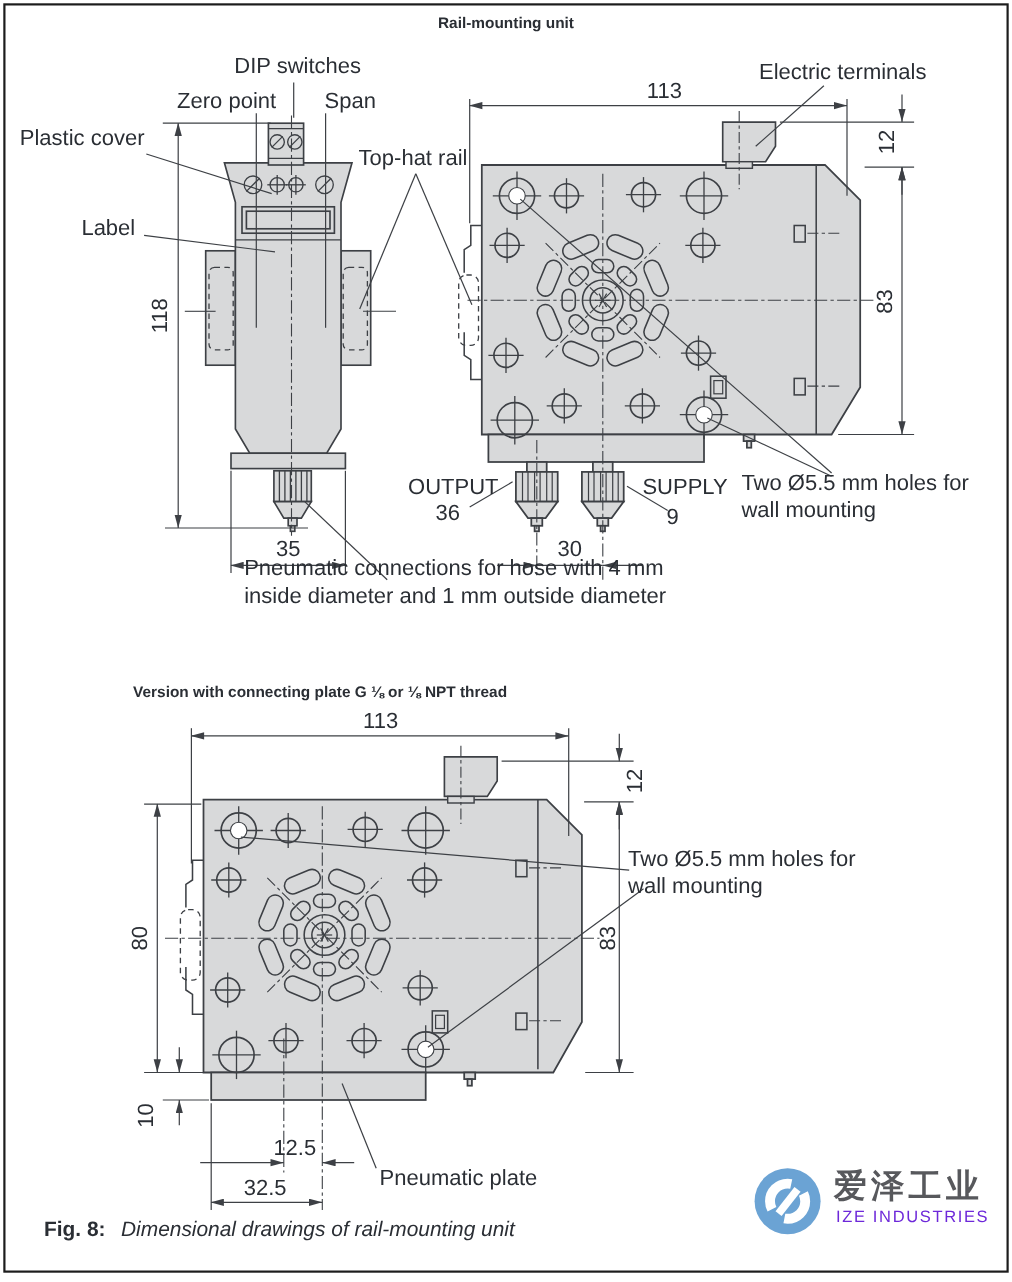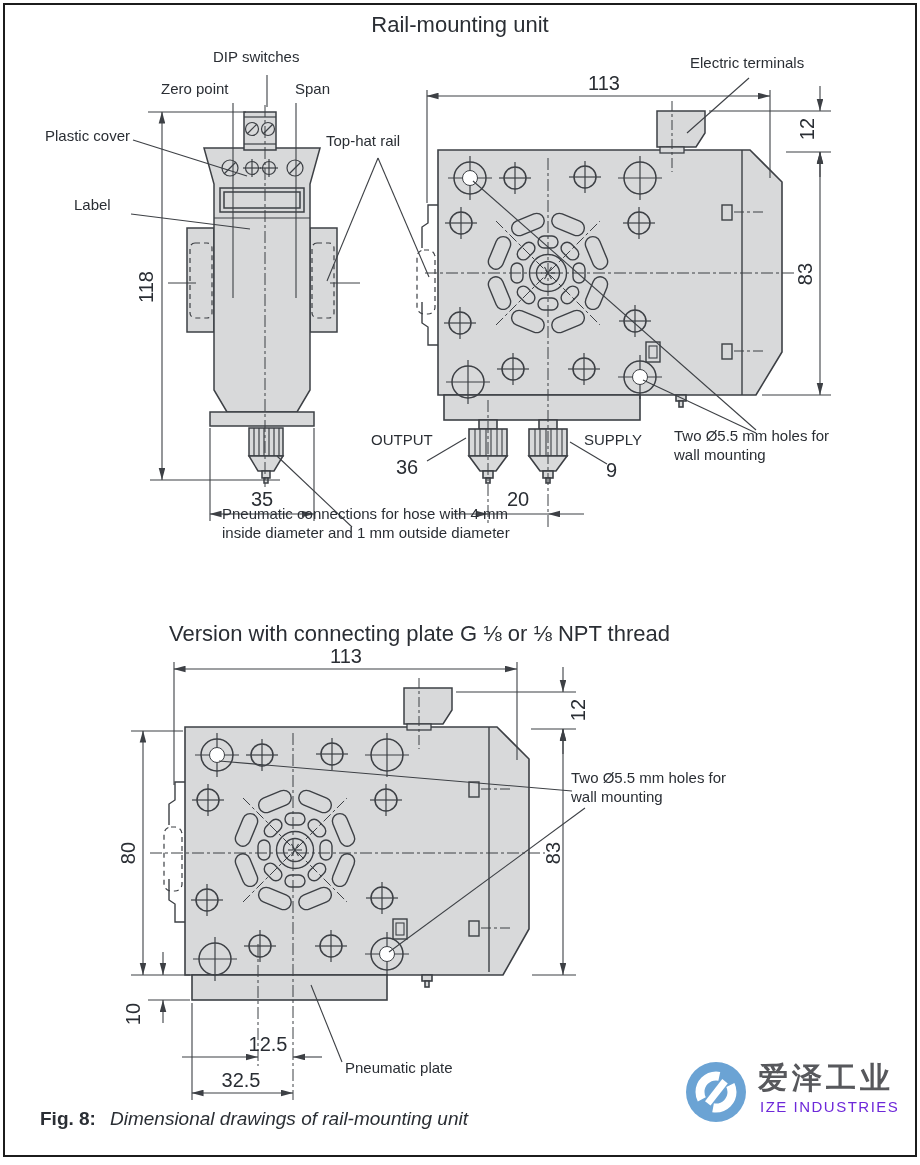--- a/index.html
+++ b/index.html
@@ -1,26 +1,26 @@
 <!DOCTYPE html>
 <html><head>
 <meta charset="utf-8">
 <style>
   html,body{margin:0;padding:0;background:#fff;}
   #page{position:relative;width:920px;height:1165px;background:#fff;overflow:hidden;
         font-family:"Liberation Sans",sans-serif;color:#2a2e34;}
   .abs{position:absolute;}
   .frame{left:3px;top:3px;width:910px;height:1150px;border:2px solid #1c1c1c;}
-  .lbl{font-size:15px;line-height:1.25;white-space:nowrap;}
+  .lbl{font-size:20px;line-height:1.25;white-space:nowrap;}
   .dim{font-size:20px;white-space:nowrap;}
   .ctr{text-align:center;}
   .rot{width:44px;height:22px;text-align:center;transform:rotate(-90deg);transform-origin:center;}
   .bold{font-weight:bold;}
   .ital{font-style:italic;}
-  .title{font-size:22px;font-weight:normal;}
+  .title{font-size:14px;font-weight:bold;}
   .cap{font-size:19px;margin-left:18px;}
   svg{position:absolute;left:0;top:0;}
   .logo-cn{font-size:30px;font-weight:bold;color:#57585c;letter-spacing:4px;white-space:nowrap;}
   .logo-en{font-size:15px;color:#6d28d9;letter-spacing:1.5px;white-space:nowrap;}
 </style>
 </head>
 <body>
 
 <div id="page">
 
@@ -276,48 +276,48 @@
     </g>
   </svg>
 
   <div class="abs frame"></div>
 
   <div class="abs title ctr" style="left:0;top:12px;width:920px;">Rail-mounting unit</div>
 
   <div class="abs lbl" style="left:213px;top:48px;">DIP switches</div>
   <div class="abs lbl" style="left:161px;top:80px;">Zero point</div>
   <div class="abs lbl" style="left:295px;top:80px;">Span</div>
-  <div class="abs lbl" style="left:18px;top:127px;margin-left:27px;">Plastic cover</div>
+  <div class="abs lbl" style="left:18px;top:114px;">Plastic cover</div>
   <div class="abs lbl" style="left:74px;top:196px;">Label</div>
   <div class="abs lbl" style="left:326px;top:132px;">Top-hat rail</div>
   <div class="abs lbl" style="left:690px;top:54px;">Electric terminals</div>
 
   <div class="abs dim ctr" style="left:574px;top:72px;width:60px;">113</div>
   <div class="abs dim rot" style="left:785px;top:118px;">12</div>
   <div class="abs dim rot" style="left:783px;top:263px;">83</div>
   <div class="abs dim rot" style="left:124px;top:276px;">118</div>
   <div class="abs dim ctr" style="left:232px;top:488px;width:60px;">35</div>
-  <div class="abs dim ctr" style="left:488px;top:488px;width:60px;">20</div>
+  <div class="abs dim ctr" style="left:488px;top:488px;width:60px;">30</div>
 
   <div class="abs lbl" style="left:371px;top:431px;">OUTPUT</div>
   <div class="abs dim" style="left:396px;top:456px;">36</div>
   <div class="abs lbl" style="left:584px;top:431px;">SUPPLY</div>
   <div class="abs dim" style="left:606px;top:459px;">9</div>
 
   <div class="abs lbl" style="left:674px;top:427px;">
     <div>Two Ø5.5 mm holes for</div>
     <div>wall mounting</div>
   </div>
 
   <div class="abs lbl" style="left:222px;top:505px;">
     <div>Pneumatic connections for hose with 4 mm</div>
     <div>inside diameter and 1 mm outside diameter</div>
   </div>
 
-  <div class="abs title" style="left:121px;top:621px;margin-left:48px;">Version with connecting plate G ⅛ or ⅛ NPT thread</div>
+  <div class="abs title" style="left:121px;top:621px;">Version with connecting plate G ⅛ or ⅛ NPT thread</div>
 
   <div class="abs dim ctr" style="left:316px;top:645px;width:60px;">113</div>
   <div class="abs dim rot" style="left:556px;top:699px;">12</div>
   <div class="abs dim rot" style="left:531px;top:842px;">83</div>
   <div class="abs dim rot" style="left:106px;top:842px;">80</div>
   <div class="abs dim rot" style="left:111px;top:1003px;">10</div>
   <div class="abs dim ctr" style="left:238px;top:1033px;width:60px;">12.5</div>
   <div class="abs dim ctr" style="left:211px;top:1069px;width:60px;">32.5</div>
 
   <div class="abs lbl" style="left:571px;top:769px;">

